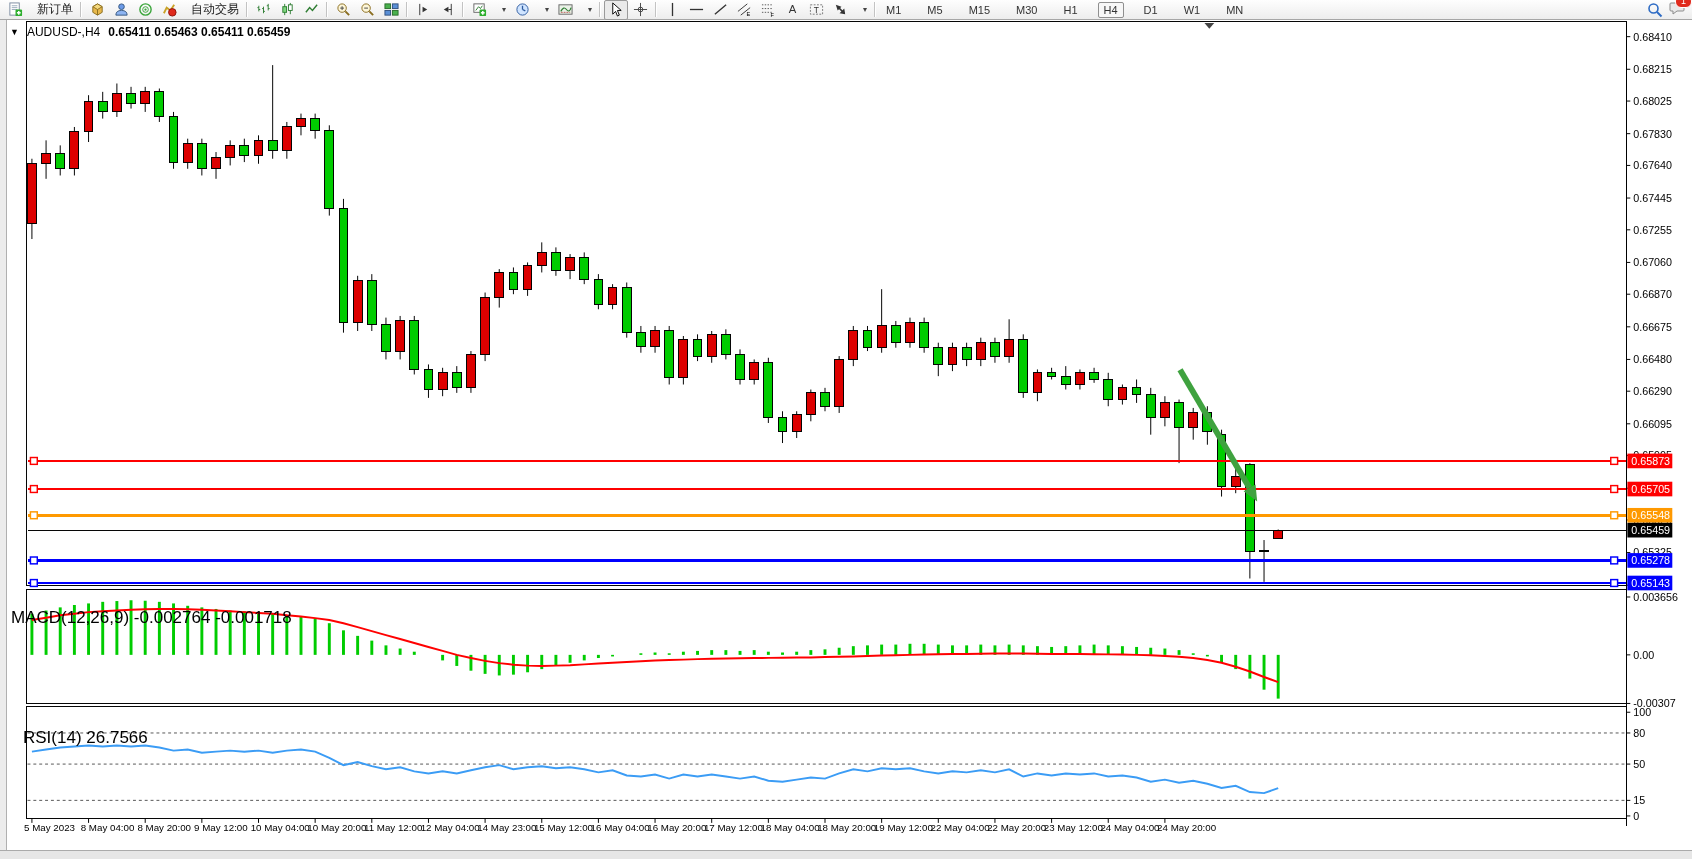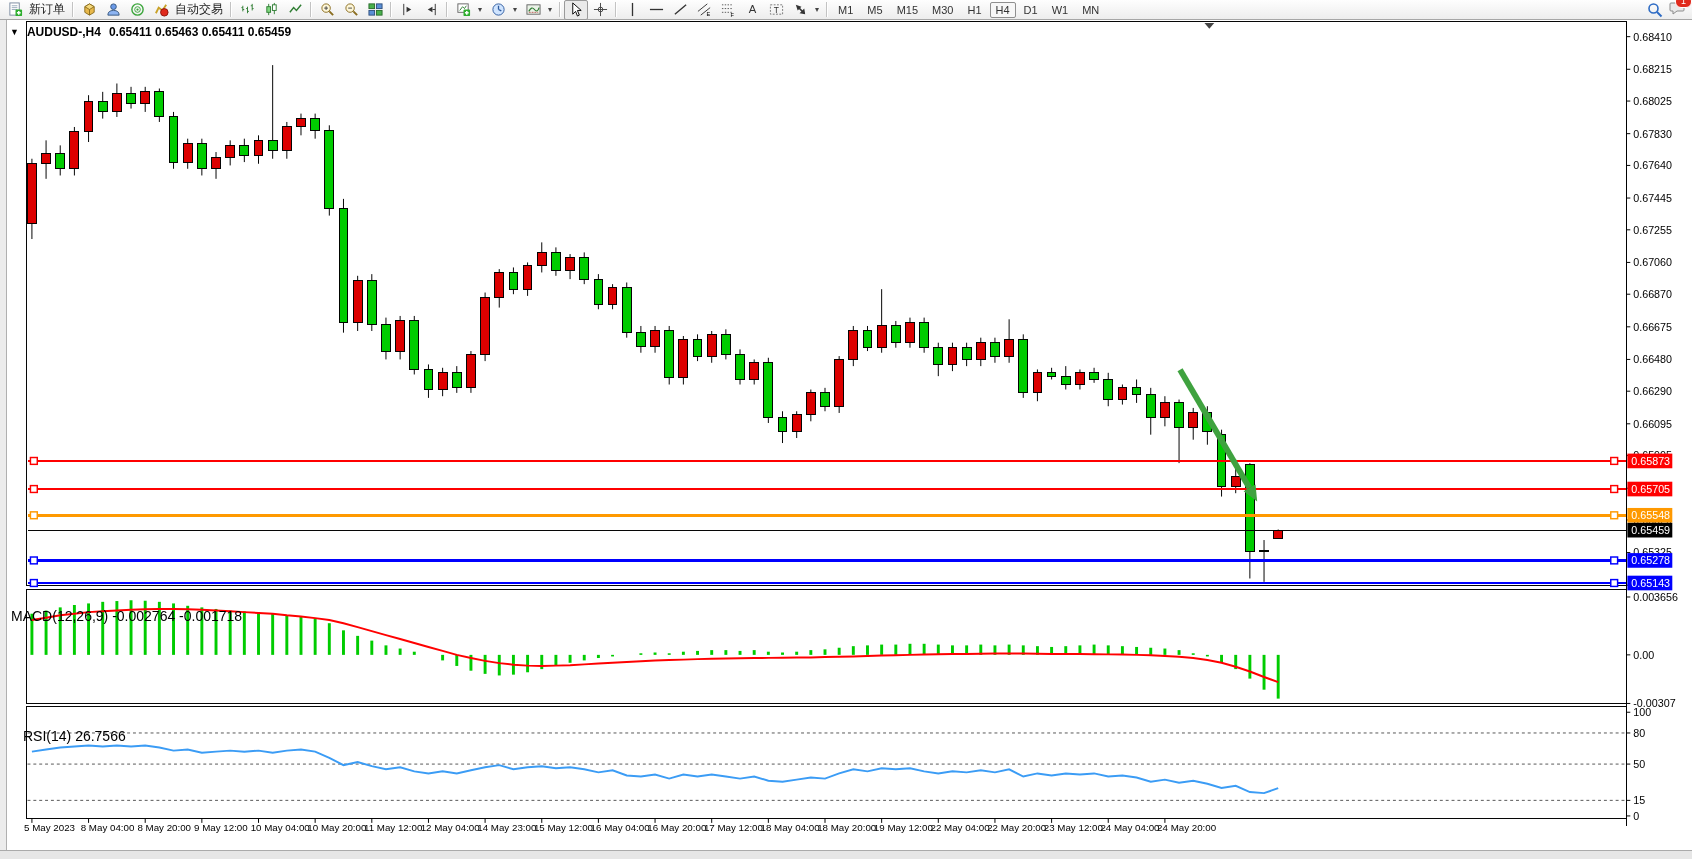--- a/index.html
+++ b/index.html
@@ -1,38 +1,38 @@
 <!DOCTYPE html>
 <html><head>
 <meta charset="utf-8">
 <style>
   html,body{margin:0;padding:0;background:#ffffff;font-family:"Liberation Sans",sans-serif;}
   #screen{position:relative;width:1692px;height:859px;overflow:hidden;background:#fff;}
   
   .toolbar{position:absolute;top:0;left:0;width:1692px;height:20px;
     background:linear-gradient(#fefefe,#ededed);border-bottom:1px solid #a6a6a6;
     display:flex;align-items:center;padding-left:3px;box-sizing:border-box;font-size:12px;color:#222;}
-  .tbtn{height:18px;display:inline-flex;align-items:center;gap:6px;padding:0 3px;border:1px solid transparent;border-radius:2px;}
+  .tbtn{height:18px;display:inline-flex;align-items:center;gap:14px;padding:0 3px;border:1px solid transparent;border-radius:2px;}
   .tsep{width:1px;height:15px;background:#c3c3c3;border-right:1px solid #fff;margin:0 3px;}
   .tbi{display:inline-flex;width:16px;height:16px;align-items:center;justify-content:center;}
   .tbi svg{display:block;}
   .caret{font-size:8px;color:#444;margin-left:1px;}
   .tf{padding:1px 5px;margin:0 1px;font-size:11px;color:#333;border:1px solid transparent;border-radius:2px;}
   .tf.active{background:#f7f7f7;border:1px solid #8f8f8f;text-align:right;}
   .tb-right{margin-left:auto;display:flex;align-items:center;gap:6px;padding-right:6px;}
   .chatwrap{position:relative;}
   .badge{position:absolute;top:-5px;right:-6px;min-width:11px;height:11px;background:#e02a1c;color:#fff;
     border-radius:6px;font-size:9px;line-height:11px;text-align:center;padding:0 2px;border:1px solid #fff;}
   
   .workspace{position:absolute;top:20px;left:0;width:1692px;height:839px;background:#fff;}
   .left-edge{position:absolute;top:0;left:0;width:6px;height:839px;background:#ececec;border-right:1px solid #b0b0b0;}
   .bottom-edge{position:absolute;left:0;bottom:0;width:1692px;height:8px;background:#e6e6e6;border-top:1px solid #aaa;}
   .chart-title{position:absolute;left:10px;top:5px;font-size:12px;color:#000;display:flex;gap:8px;align-items:center;}
   .chart-title .tri{font-size:9px;}
-  .ind-label{position:absolute;font-size:14px;color:#000;}
+  .ind-label{position:absolute;font-size:17px;color:#000;}
   #macd-label{left:11px;top:588px;}
   #rsi-label{left:23px;top:708px;}
   svg#chart-svg{position:absolute;top:0;left:0;}
   text{font-family:"Liberation Sans",sans-serif;}
 </style>
 </head>
 <body>
 
 <div id="screen">
 
@@ -270,21 +270,21 @@
         <span class="tbi">
       <svg width="15" height="15" viewBox="0 0 16 16">
             <polygon points="3,3 9,5 5,9" fill="#333"></polygon>
             <line x1="6" y1="6" x2="12" y2="12" stroke="#333" stroke-width="1.6"></line>
             <polygon points="13,13 7,12 12,7" fill="#333"></polygon>
           </svg>
     </span>
         <span class="caret">▾</span>
       </span>
     <span class="tsep"></span>
-    <span id="tf-bar" style="display:inline-flex;">
+    <span id="tf-bar" style="display:inline-flex;gap:12px;">
         <span class="tf">M1</span>
         <span class="tf">M5</span>
         <span class="tf">M15</span>
         <span class="tf">M30</span>
         <span class="tf">H1</span>
         <span class="tf active">H4</span>
         <span class="tf">D1</span>
         <span class="tf">W1</span>
         <span class="tf">MN</span>
       </span>
@@ -733,21 +733,21 @@
           <line x1="1114.5" y1="838" x2="1114.5" y2="842" stroke="#000"></line>
           <text x="1106.5" y="850" font-size="10" fill="#000">24 May 04:00</text>
           <line x1="1172.5" y1="838" x2="1172.5" y2="842" stroke="#000"></line>
           <text x="1164.5" y="850" font-size="10" fill="#000">24 May 20:00</text>
         </g>
       </svg>
     <div class="left-edge"></div>
     <div class="bottom-edge"></div>
     <div class="chart-title">
       <span class="tri">▼</span>
-      <span style="font-weight:bold;">AUDUSD-,H4</span>
+      <span style="font-weight:normal;">AUDUSD-,H4</span>
       <span style="font-weight:bold;text-align:right;">0.65411 0.65463 0.65411 0.65459</span>
     </div>
     <div class="ind-label" id="macd-label">
       <span>MACD(12,26,9)</span>
       <span>-0.002764 -0.001718</span>
     </div>
     <div class="ind-label" id="rsi-label">
       <span>RSI(14)</span>
       <span>26.7566</span>
     </div>

